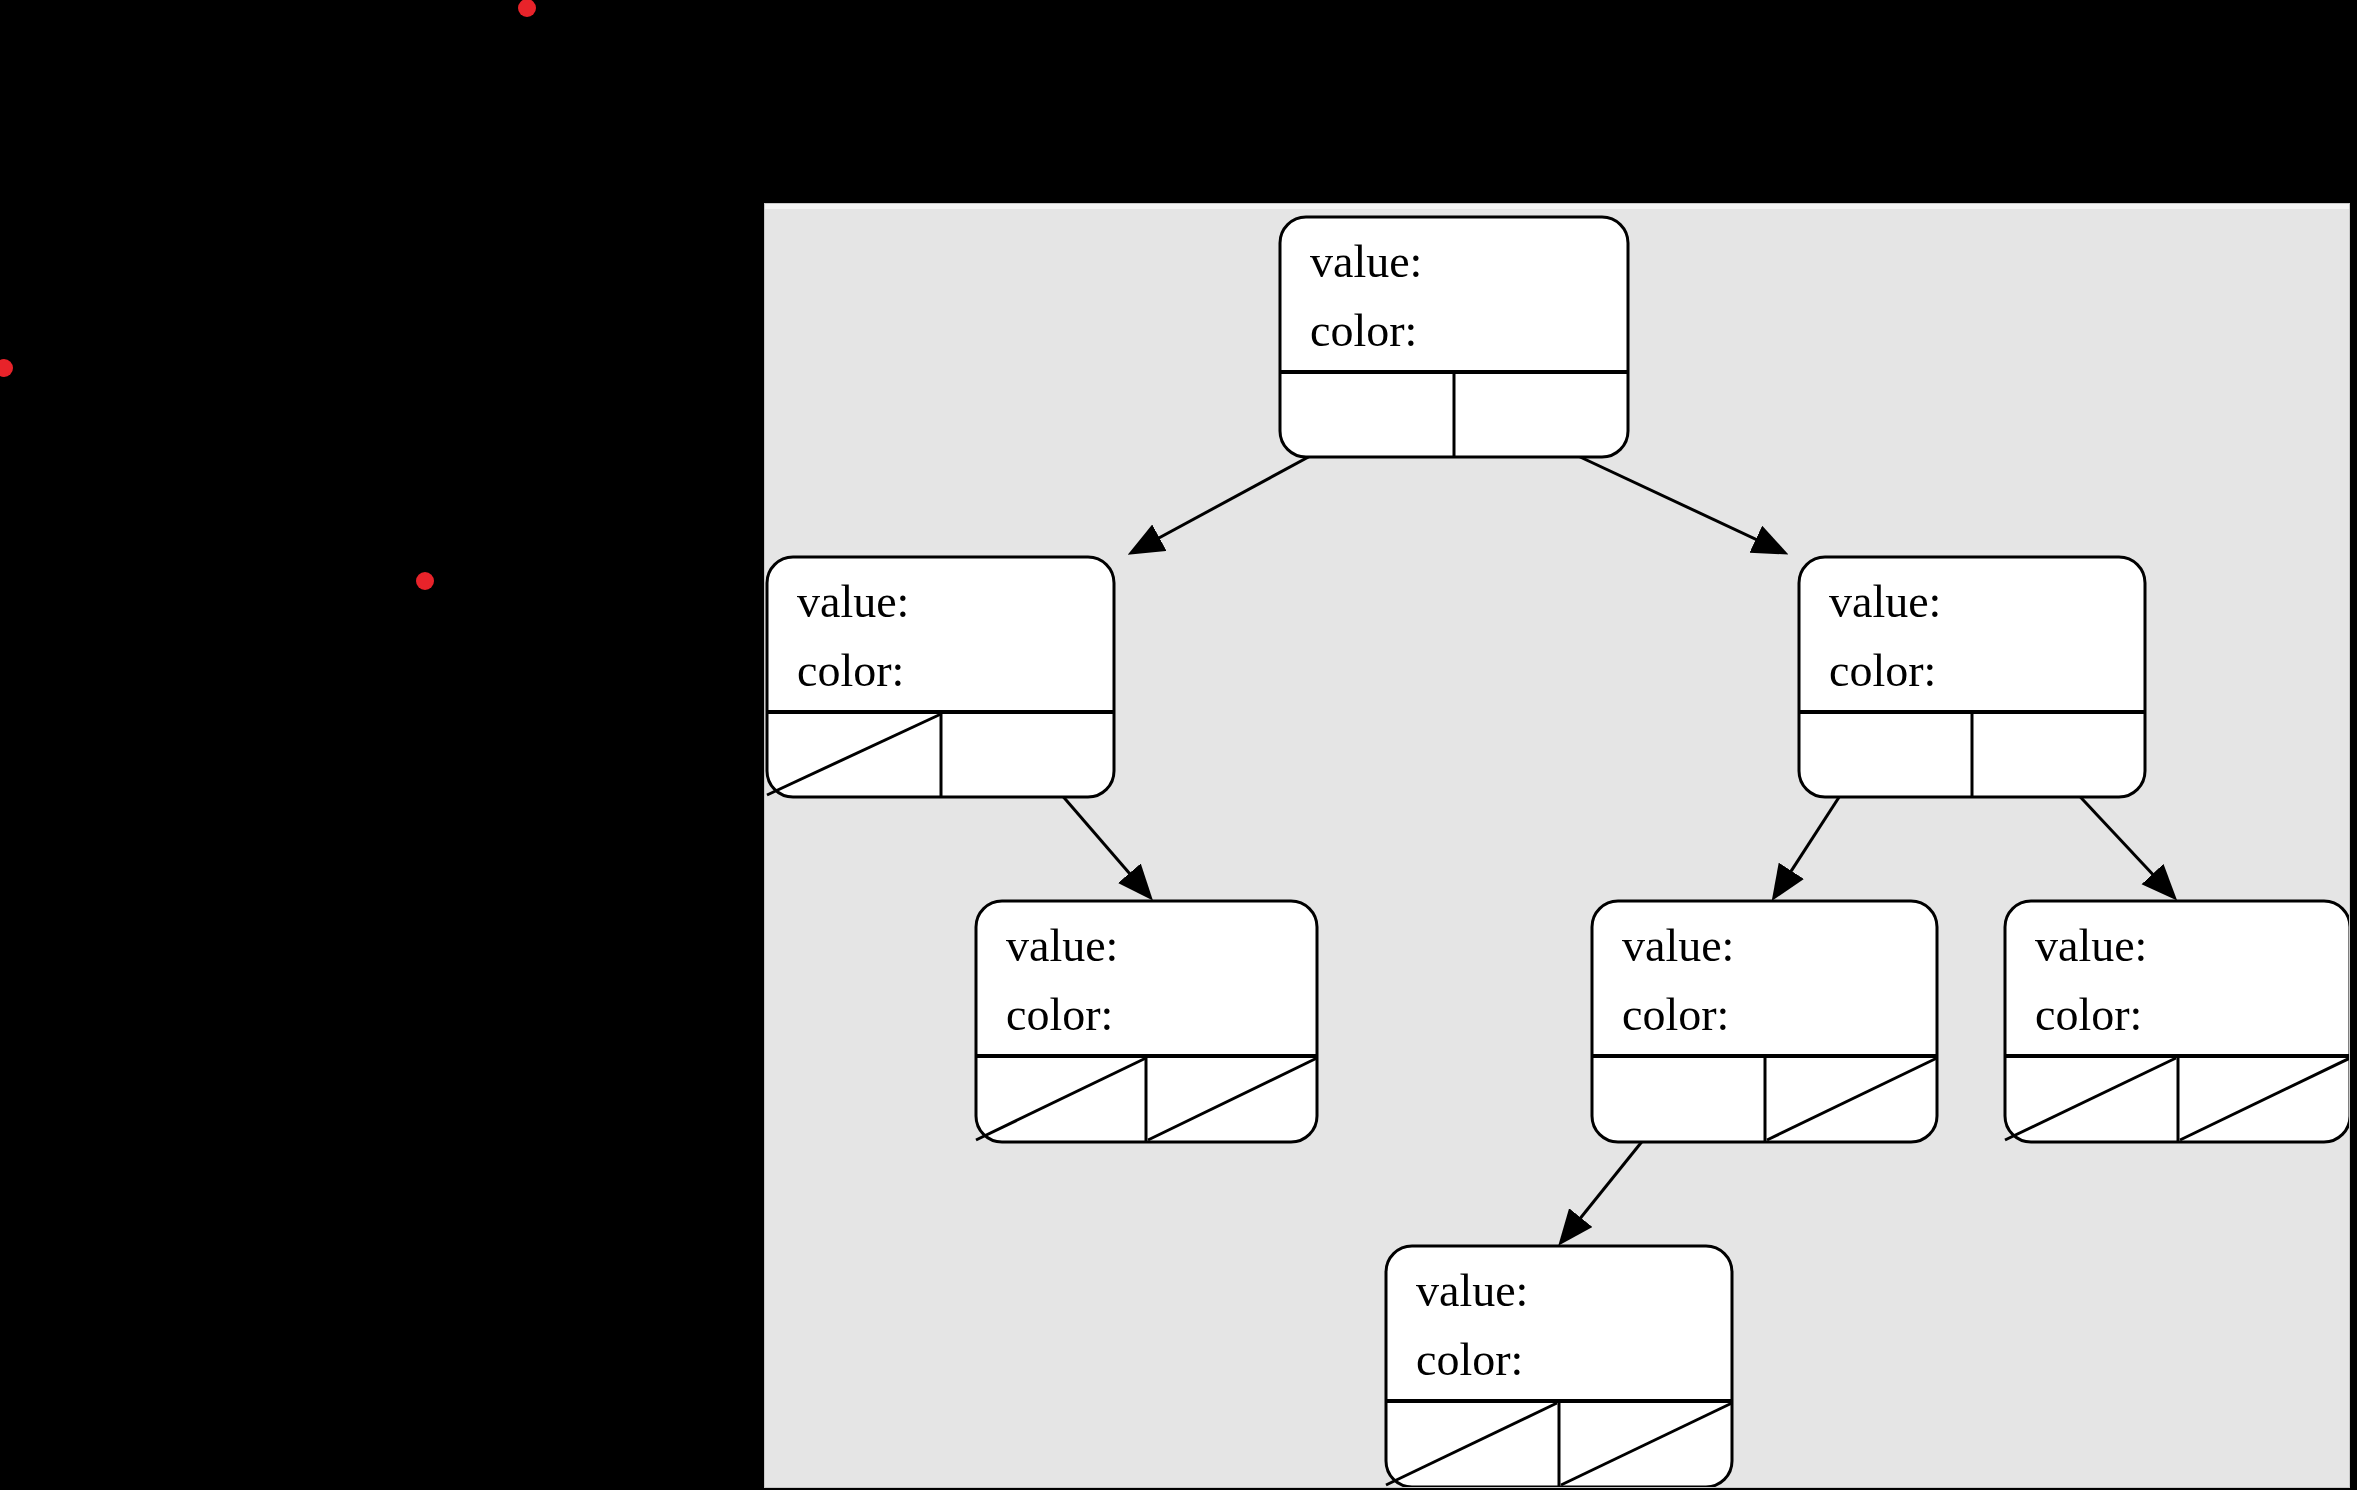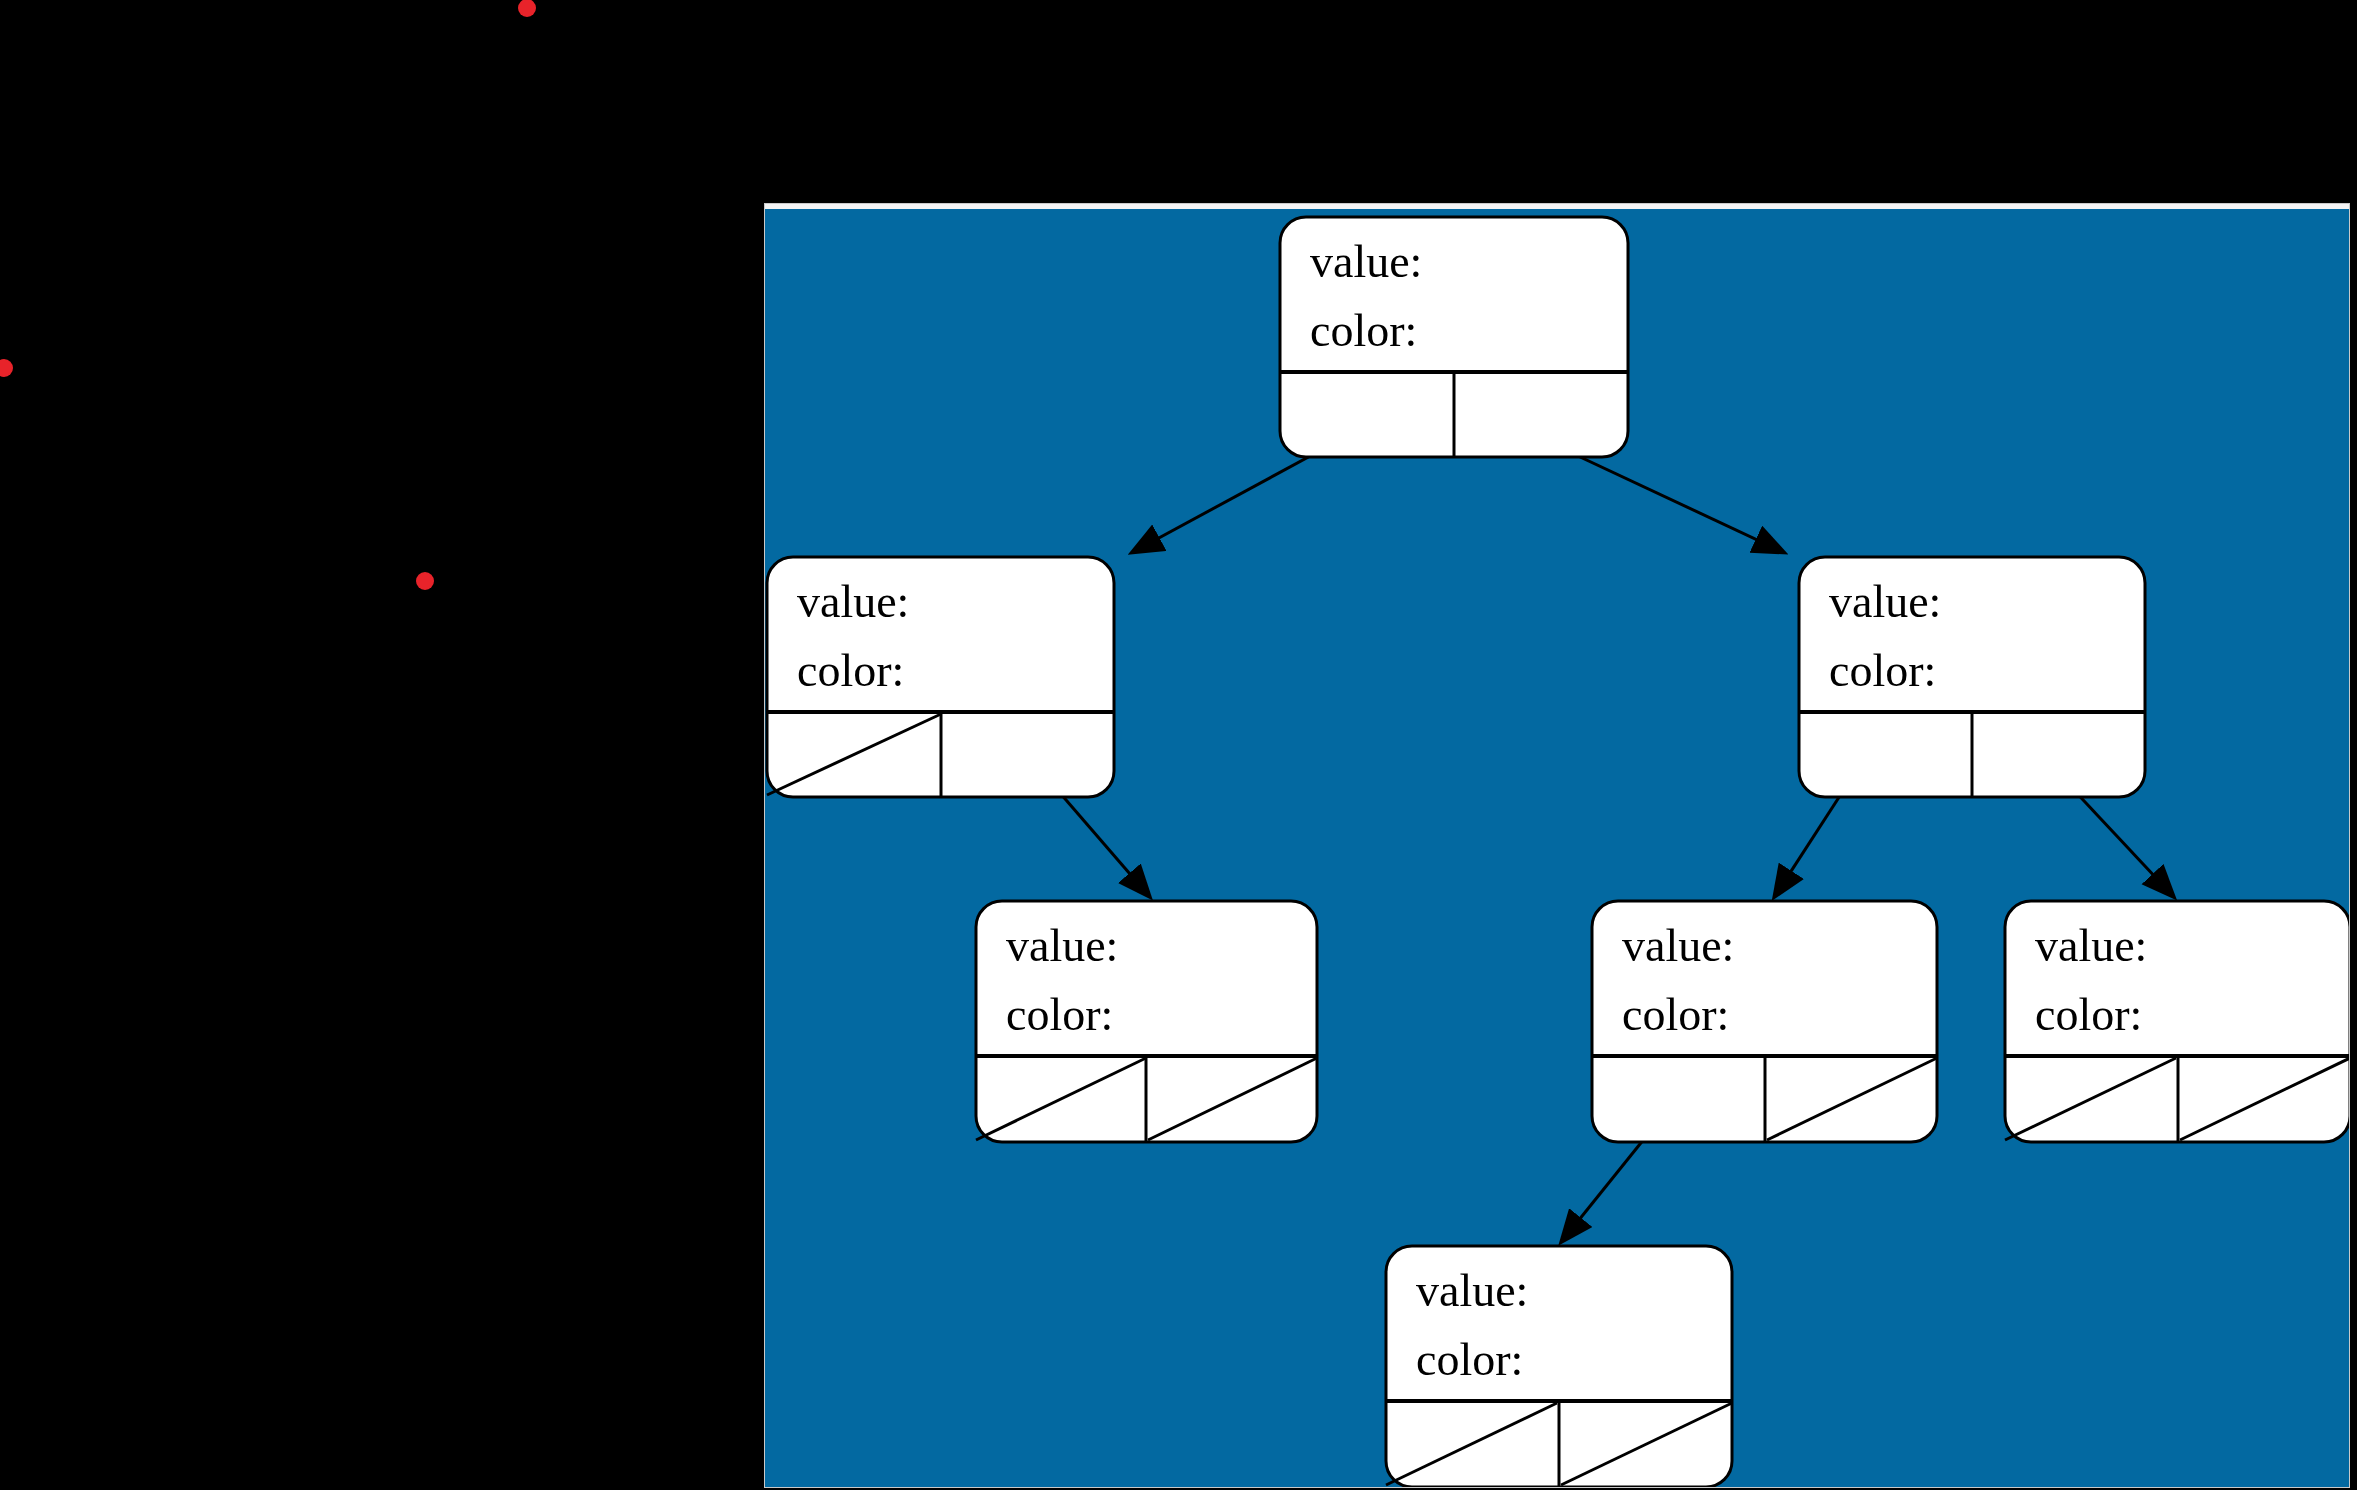--- a/index.html
+++ b/index.html
@@ -25,21 +25,21 @@
     border-radius: 50%;
     background: #e8232a;
   }
   
   #diagram-panel {
     position: absolute;
     left: 764px;
     top: 203px;
     width: 1586px;
     height: 1285px;
-    background: #0369a1;
+    background: #e5e5e5;
     border: 1px solid #c9c9c9;
     box-sizing: border-box;
     overflow: hidden;
   }
   #panel-topstrip {
     position: absolute;
     left: 0; top: 0;
     width: 100%;
     height: 5px;
     background: #f4f4f4;

